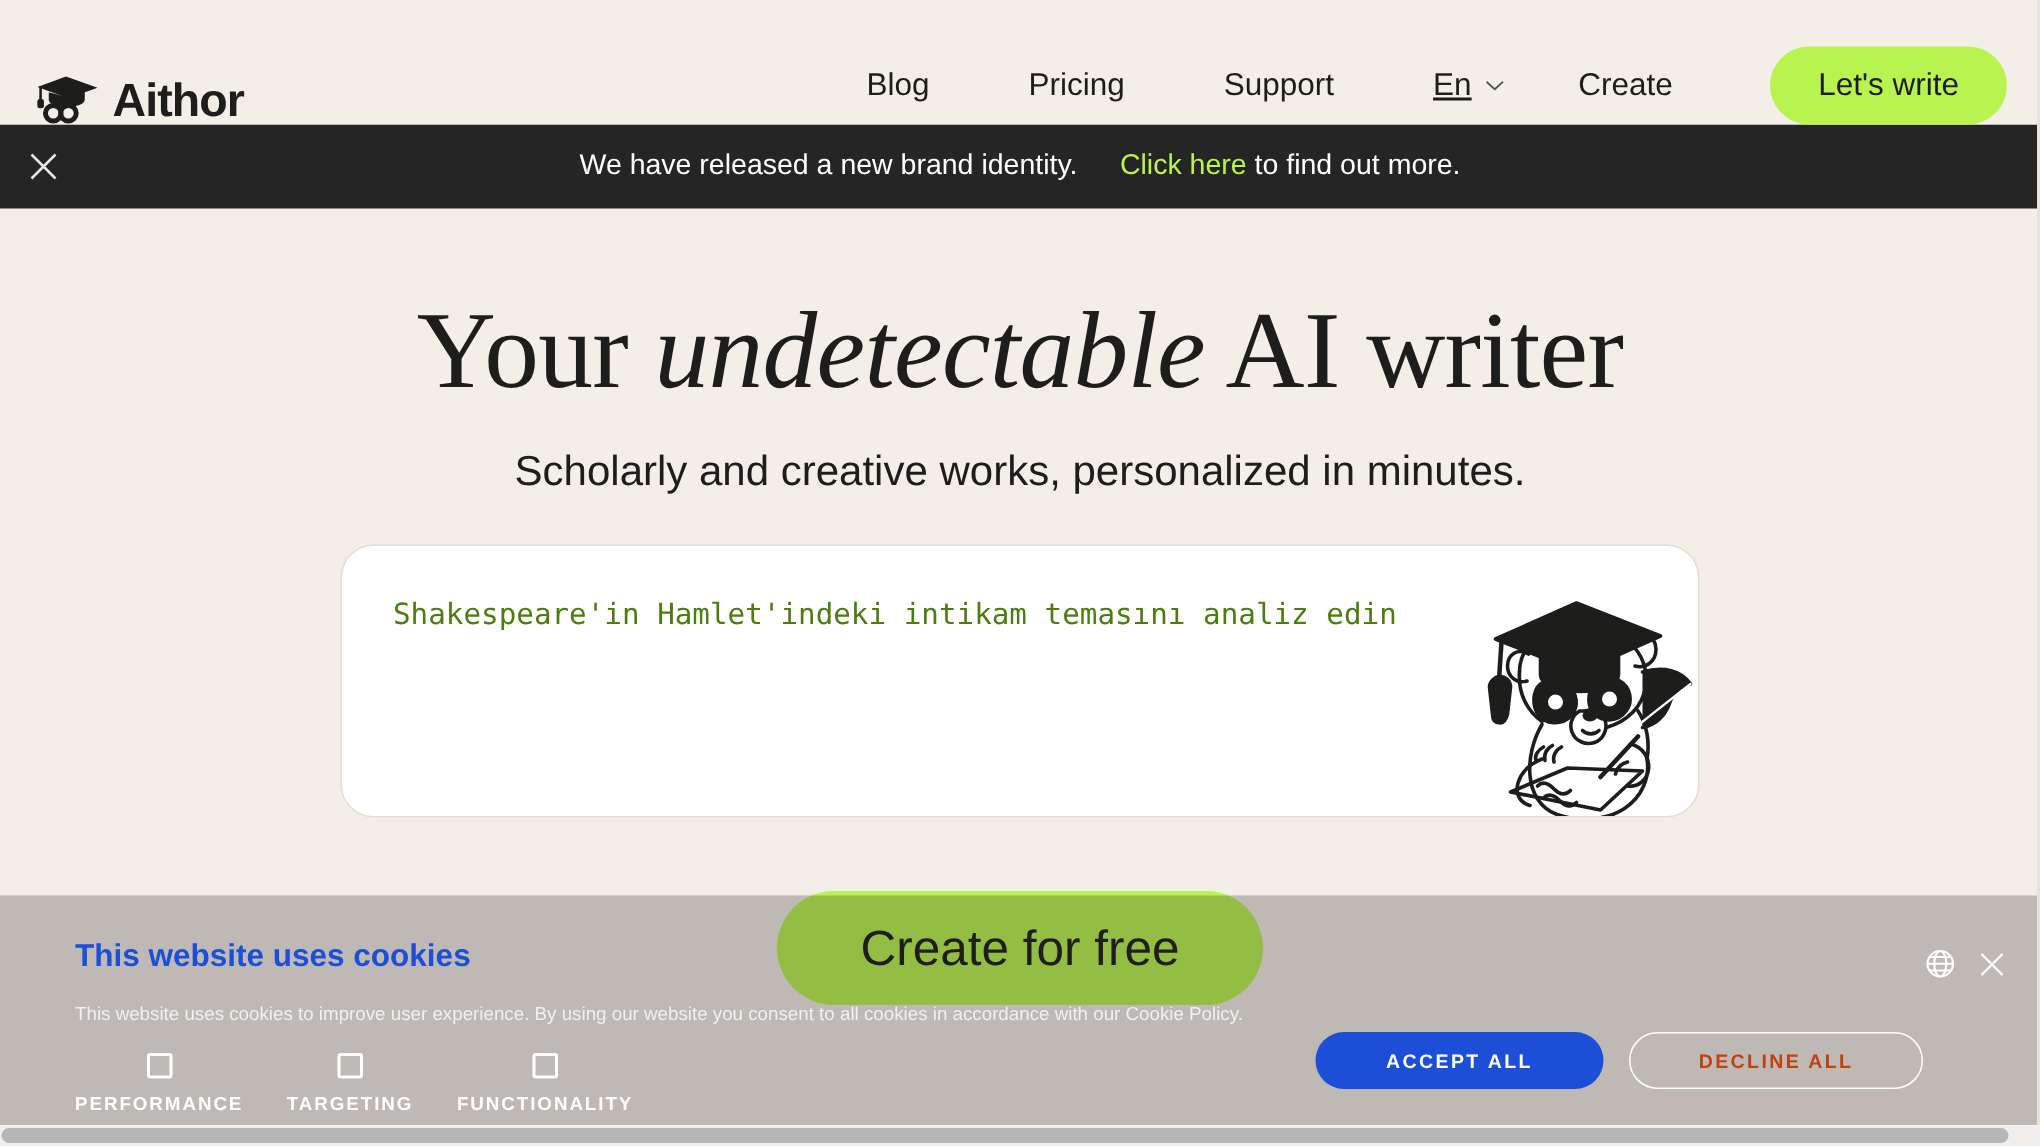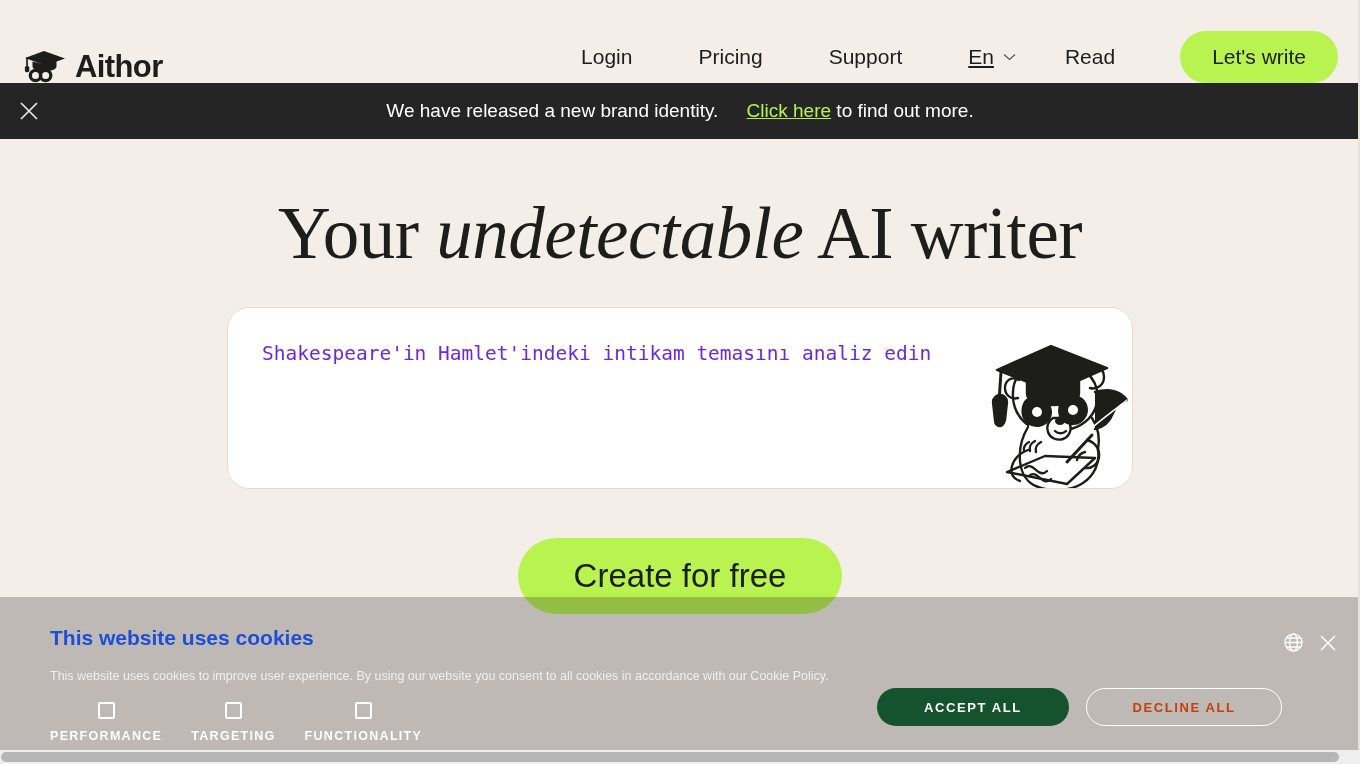--- a/index.html
+++ b/index.html
@@ -96,21 +96,20 @@
     width: 26px;
     height: 26px;
     cursor: pointer;
   }
   .banner-text {
     color: #ffffff;
     font-size: 19px;
   }
   .banner-link {
     color: #b9f350;
-    text-decoration: underline;
     cursor: pointer;
     margin-left: 23px;
   }
 
   
   .hero {
     padding-top: 46px;
     text-align: center;
   }
   .headline {
@@ -146,21 +145,21 @@
     box-sizing: border-box;
     position: relative;
     overflow: hidden;
   }
   .prompt-placeholder {
     position: absolute;
     left: 34px;
     top: 34px;
     font-family: "DejaVu Sans Mono", monospace;
     font-size: 19.5px;
-    color: #6d28d9;
+    color: #4d7c0f;
     white-space: nowrap;
     letter-spacing: 0px;
   }
   .mascot {
     position: absolute;
     right: -3px;
     bottom: -2px;
     width: 168px;
     height: 158px;
   }
@@ -264,21 +263,21 @@
     right: 52px;
     top: 62px;
     display: flex;
     gap: 17px;
   }
   .btn-accept {
     width: 192px;
     height: 38px;
     border-radius: 22px;
     border: none;
-    background: #14532d;
+    background: #1d4ed8;
     color: #ffffff;
     font-size: 13px;
     letter-spacing: 1.6px;
     font-weight: 700;
     cursor: pointer;
     font-family: inherit;
   }
   .btn-decline {
     width: 196px;
     height: 38px;
@@ -352,48 +351,49 @@
       <path d="M10.5 12.5 L10.5 17.5 C10.5 20.5 16 22.3 22.5 22.3 C29 22.3 34.5 20.5 34.5 17.5 L34.5 11.5 L23.5 15.8 Z" fill="#1d1d1b"></path>
       <rect x="4.2" y="8.6" width="1.7" height="9" fill="#1d1d1b"></rect>
       <rect x="2.9" y="17" width="4.4" height="6.2" rx="1.6" fill="#1d1d1b"></rect>
       <circle cx="13.5" cy="26.5" r="5.2" fill="none" stroke="#1d1d1b" stroke-width="3.3"></circle>
       <circle cx="23.6" cy="26.5" r="5.2" fill="none" stroke="#1d1d1b" stroke-width="3.3"></circle>
     </svg>
     <span class="logo-text">Aithor</span>
   </div>
 
   <div class="nav">
-    <a class="nav-link">Login</a>
+    <a class="nav-link">Blog</a>
     <a class="nav-link">Pricing</a>
     <a class="nav-link">Support</a>
 
     <div class="nav-lang">
       <span>En</span>
       <svg class="chev" viewBox="0 0 13 8">
         <path d="M1 1.5 L6.5 6.5 L12 1.5" fill="none" stroke="#555" stroke-width="1.2"></path>
       </svg>
     </div>
 
-    <a class="nav-link">Read</a>
+    <a class="nav-link">Create</a>
     <button class="cta-btn">Let's write</button>
   </div>
 </div>
 
 <div class="banner">
   <svg class="banner-close" viewBox="0 0 26 26">
     <path d="M5 5 L21 21 M21 5 L5 21" stroke="#e8e8e8" stroke-width="1.7" fill="none"></path>
   </svg>
   <div class="banner-text">
     <span>We have released a new brand identity. </span><a class="banner-link">Click here</a><span> to find out more.</span>
   </div>
 </div>
 
 <div class="hero">
   <h1 class="headline"><span>Your </span><span class="ital">undetectable</span><span> AI writer</span></h1>
 
+  <p class="subhead">Scholarly and creative works, personalized in minutes.</p>
 
   <div class="prompt-wrap">
     <div class="prompt-box">
       <div class="prompt-placeholder">Shakespeare'in Hamlet'indeki intikam temasını analiz edin</div>
 
       <svg class="mascot" viewBox="0 0 168 158">
         <g fill="none" stroke="#1d1d1b" stroke-width="2.4" stroke-linecap="round" stroke-linejoin="round">
 
           <path d="M120 38 c8 -6 17 -2 17 7 c0 8 -7 13 -14 11"></path>
 

